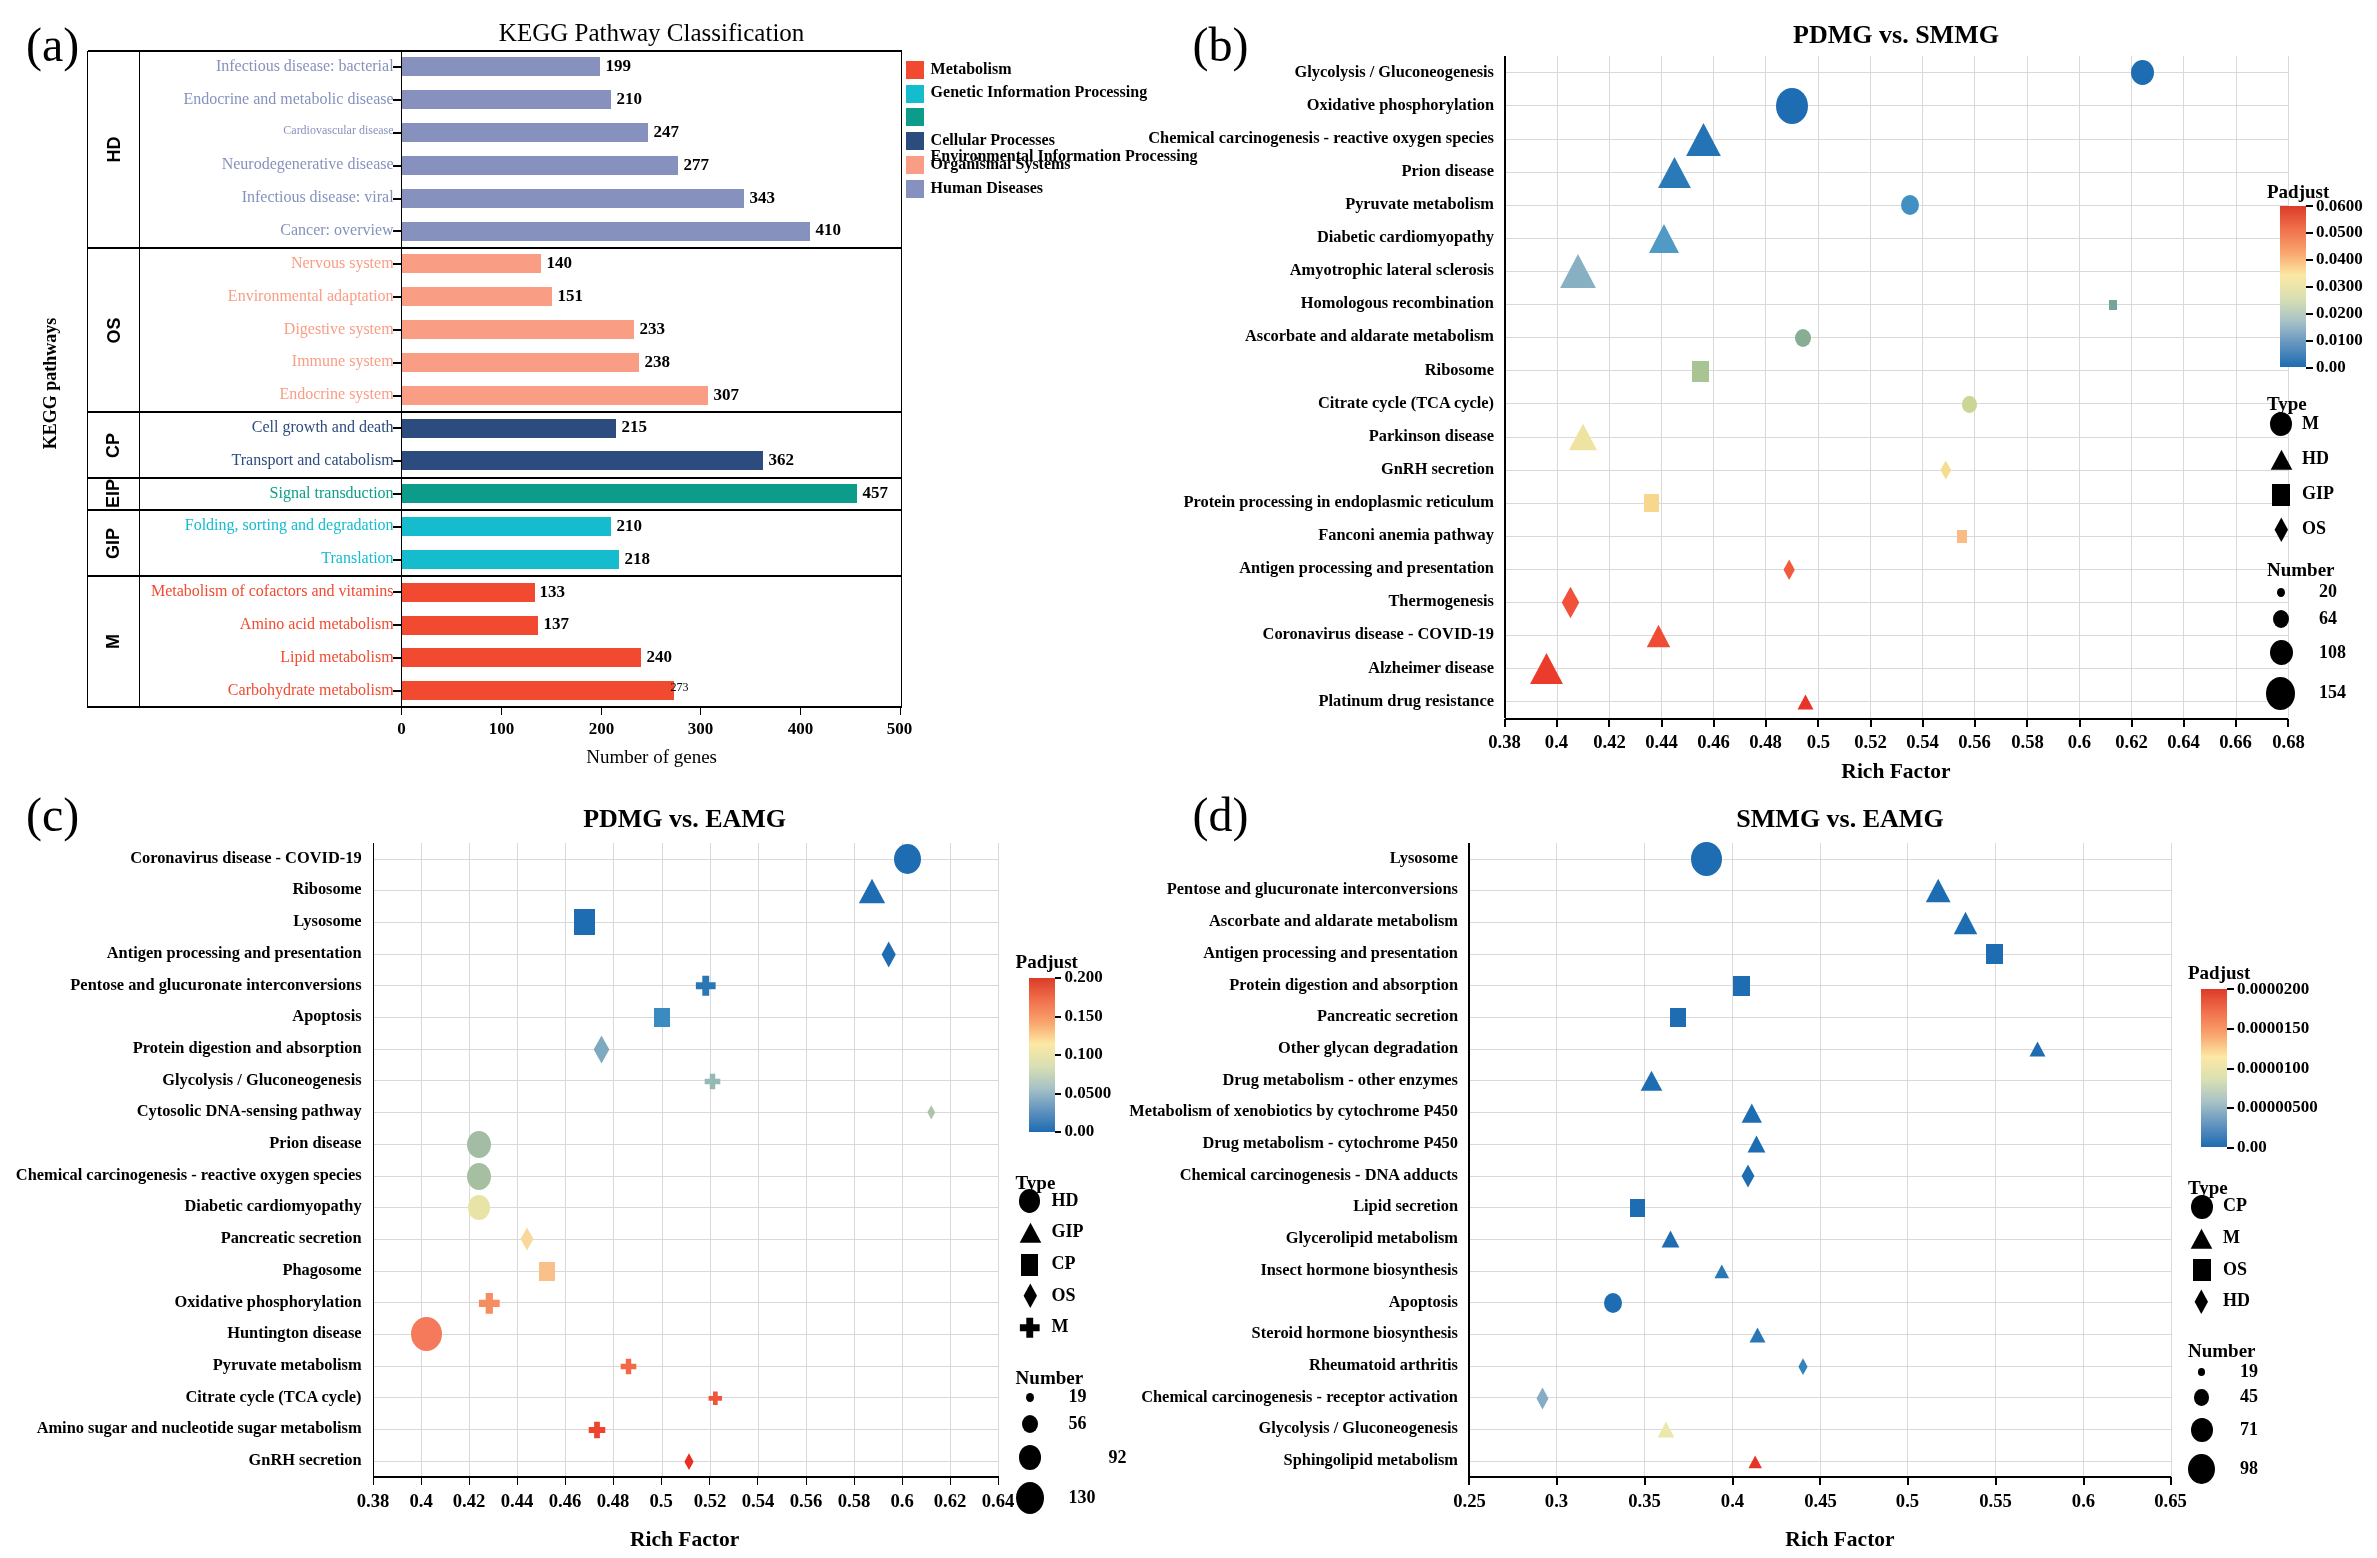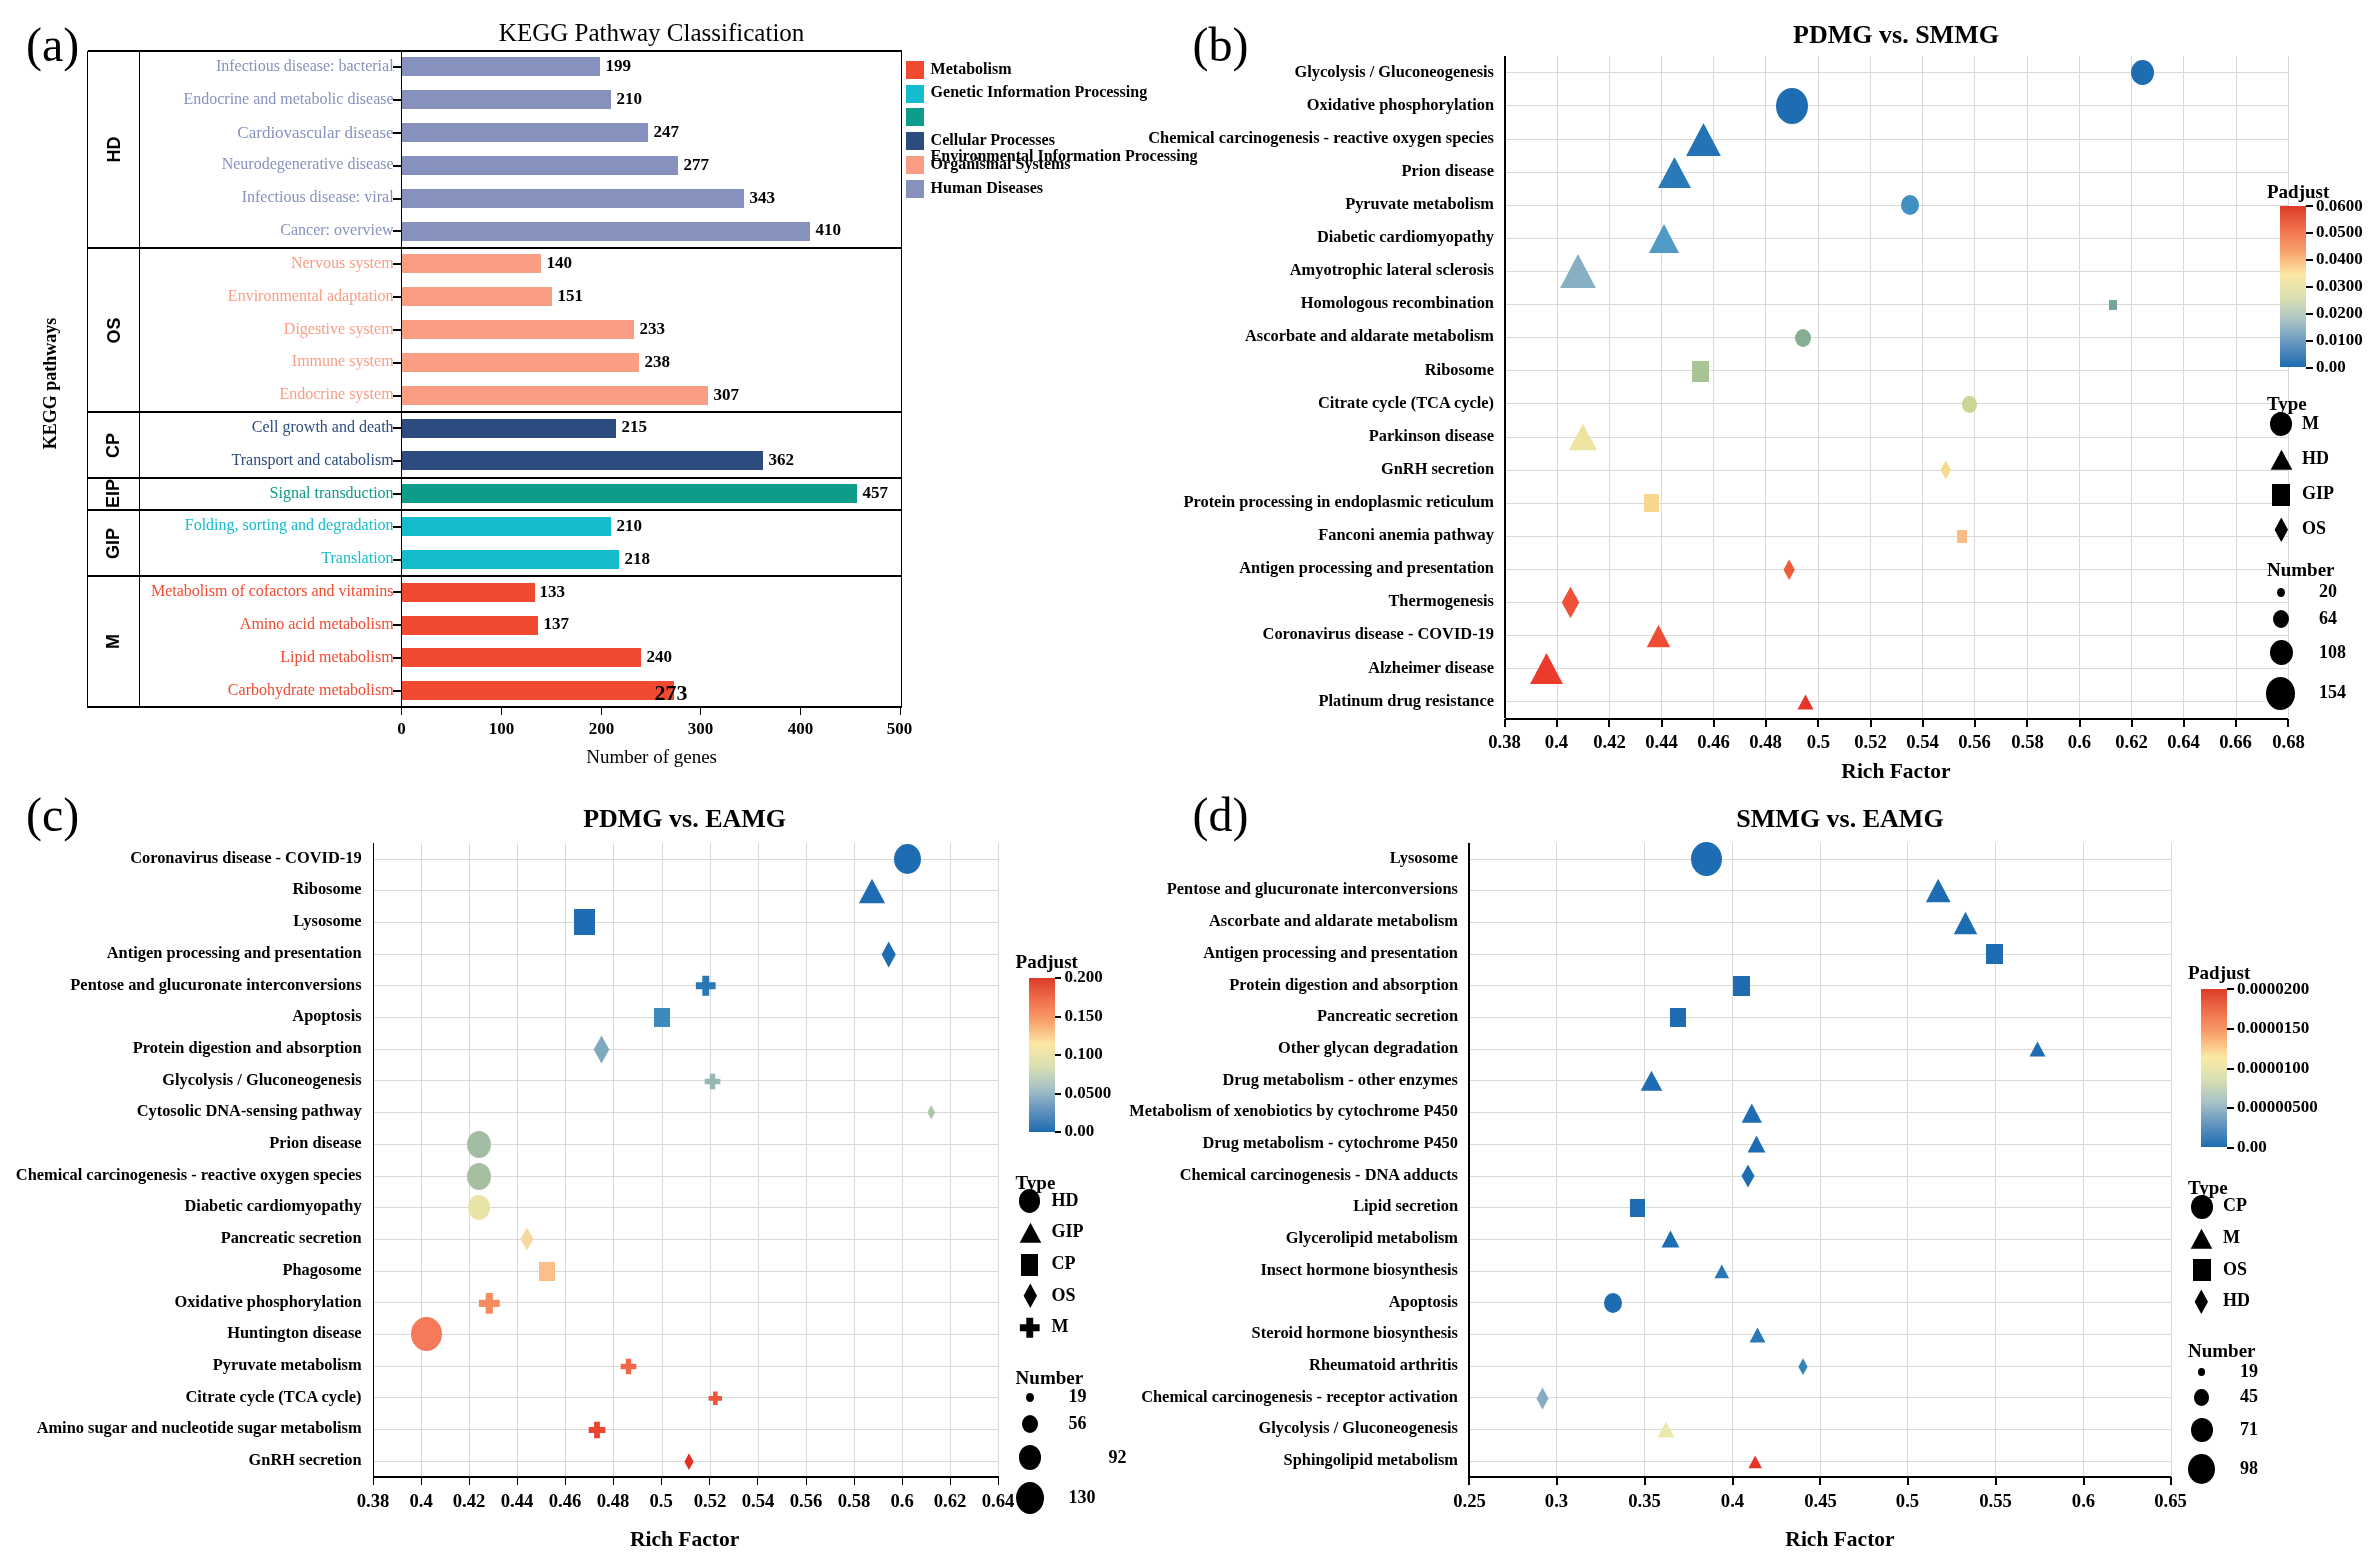--- a/index.html
+++ b/index.html
@@ -33,21 +33,21 @@
   <div class="axis-title y-axis-title">KEGG pathways</div>
   <div class="chart-root" id="root-a">
       <div style="position: absolute; right: 795px; top: 46px; font-size: 16px; color: rgb(134, 146, 189); white-space: nowrap; text-align: right;">Infectious disease: bacterial</div>
       <div style="position: absolute; left: 370px; top: 55px; width: 9px; height: 1.7px; background: rgb(0, 0, 0);"></div>
       <div style="position: absolute; left: 379px; top: 46px; width: 198px; height: 19px; background: rgb(134, 146, 189);"></div>
       <div style="position: absolute; left: 583px; top: 45px; font-size: 17px; font-weight: 600;">199</div>
       <div style="position: absolute; right: 795px; top: 79px; font-size: 16px; color: rgb(134, 146, 189); white-space: nowrap; text-align: right;">Endocrine and metabolic disease</div>
       <div style="position: absolute; left: 370px; top: 88px; width: 9px; height: 1.7px; background: rgb(0, 0, 0);"></div>
       <div style="position: absolute; left: 379px; top: 79px; width: 209px; height: 19px; background: rgb(134, 146, 189);"></div>
       <div style="position: absolute; left: 594px; top: 78px; font-size: 17px; font-weight: 600;">210</div>
-      <div style="position: absolute; right: 795px; top: 112px; font-size: 17px; color: rgb(134, 146, 189); white-space: nowrap; text-align: right;">Cardiovascular disease</div>
+      <div style="position: absolute; right: 795px; top: 112px; font-size: 12px; color: rgb(134, 146, 189); white-space: nowrap; text-align: right;">Cardiovascular disease</div>
       <div style="position: absolute; left: 370px; top: 121px; width: 9px; height: 1.7px; background: rgb(0, 0, 0);"></div>
       <div style="position: absolute; left: 379px; top: 112px; width: 246px; height: 19px; background: rgb(134, 146, 189);"></div>
       <div style="position: absolute; left: 631px; top: 111px; font-size: 17px; font-weight: 600;">247</div>
       <div style="position: absolute; right: 795px; top: 144px; font-size: 16px; color: rgb(134, 146, 189); white-space: nowrap; text-align: right;">Neurodegenerative disease</div>
       <div style="position: absolute; left: 370px; top: 154px; width: 9px; height: 1.7px; background: rgb(0, 0, 0);"></div>
       <div style="position: absolute; left: 379px; top: 145px; width: 276px; height: 19px; background: rgb(134, 146, 189);"></div>
       <div style="position: absolute; left: 661px; top: 144px; font-size: 17px; font-weight: 600;">277</div>
       <div style="position: absolute; right: 795px; top: 177px; font-size: 16px; color: rgb(134, 146, 189); white-space: nowrap; text-align: right;">Infectious disease: viral</div>
       <div style="position: absolute; left: 370px; top: 187px; width: 9px; height: 1.7px; background: rgb(0, 0, 0);"></div>
       <div style="position: absolute; left: 379px; top: 178px; width: 342px; height: 19px; background: rgb(134, 146, 189);"></div>
@@ -119,21 +119,21 @@
       <div style="position: absolute; left: 370px; top: 613px; width: 9px; height: 1.7px; background: rgb(0, 0, 0);"></div>
       <div style="position: absolute; left: 379px; top: 605px; width: 136px; height: 19px; background: rgb(242, 74, 49);"></div>
       <div style="position: absolute; left: 521px; top: 603px; font-size: 17px; font-weight: 600;">137</div>
       <div style="position: absolute; right: 795px; top: 637px; font-size: 16px; color: rgb(242, 74, 49); white-space: nowrap; text-align: right;">Lipid metabolism</div>
       <div style="position: absolute; left: 370px; top: 646px; width: 9px; height: 1.7px; background: rgb(0, 0, 0);"></div>
       <div style="position: absolute; left: 379px; top: 637px; width: 239px; height: 19px; background: rgb(242, 74, 49);"></div>
       <div style="position: absolute; left: 624px; top: 636px; font-size: 17px; font-weight: 600;">240</div>
       <div style="position: absolute; right: 795px; top: 670px; font-size: 16px; color: rgb(242, 74, 49); white-space: nowrap; text-align: right;">Carbohydrate metabolism</div>
       <div style="position: absolute; left: 370px; top: 679px; width: 9px; height: 1.7px; background: rgb(0, 0, 0);"></div>
       <div style="position: absolute; left: 379px; top: 670px; width: 272px; height: 19px; background: rgb(242, 74, 49);"></div>
-      <div style="position: absolute; left: 632px; top: 669px; font-size: 22px; font-weight: 700;">273</div>
+      <div style="position: absolute; left: 648px; top: 669px; font-size: 12px; font-weight: 400;">273</div>
       <div style="position: absolute; left: 65px; top: 565px; width: 52px; height: 131px; display: flex; align-items: center; justify-content: center;">
         <div style="position: static; transform: rotate(-90deg); font-family: &quot;Liberation Sans&quot;, sans-serif; font-weight: 700; font-size: 18px; white-space: nowrap;">M</div>
       </div>
       <div style="position: absolute; left: 64px; top: 40px; width: 1.7px; height: 657px; background: rgb(0, 0, 0);"></div>
       <div style="position: absolute; left: 116px; top: 40px; width: 1.7px; height: 657px; background: rgb(0, 0, 0);"></div>
       <div style="position: absolute; left: 878px; top: 40px; width: 1.7px; height: 657px; background: rgb(0, 0, 0);"></div>
       <div style="position: absolute; left: 65px; top: 39px; width: 814px; height: 1.7px; background: rgb(0, 0, 0);"></div>
       <div style="position: absolute; left: 65px; top: 236px; width: 814px; height: 1.7px; background: rgb(0, 0, 0);"></div>
       <div style="position: absolute; left: 65px; top: 400px; width: 814px; height: 1.7px; background: rgb(0, 0, 0);"></div>
       <div style="position: absolute; left: 65px; top: 466px; width: 814px; height: 1.7px; background: rgb(0, 0, 0);"></div>

